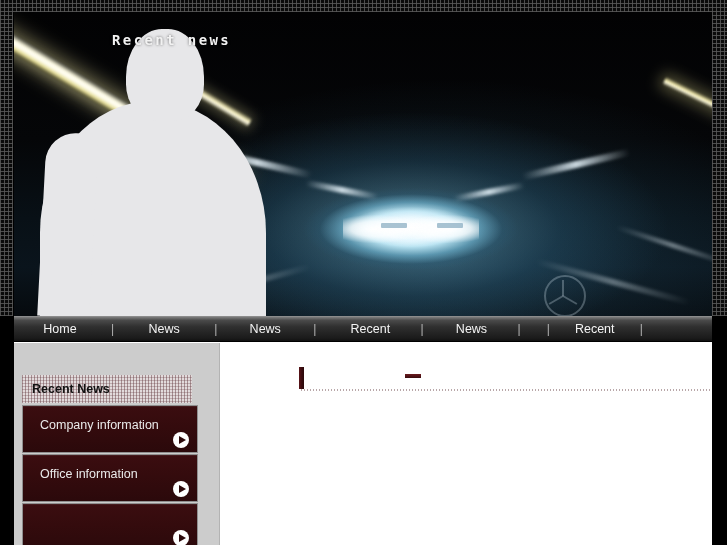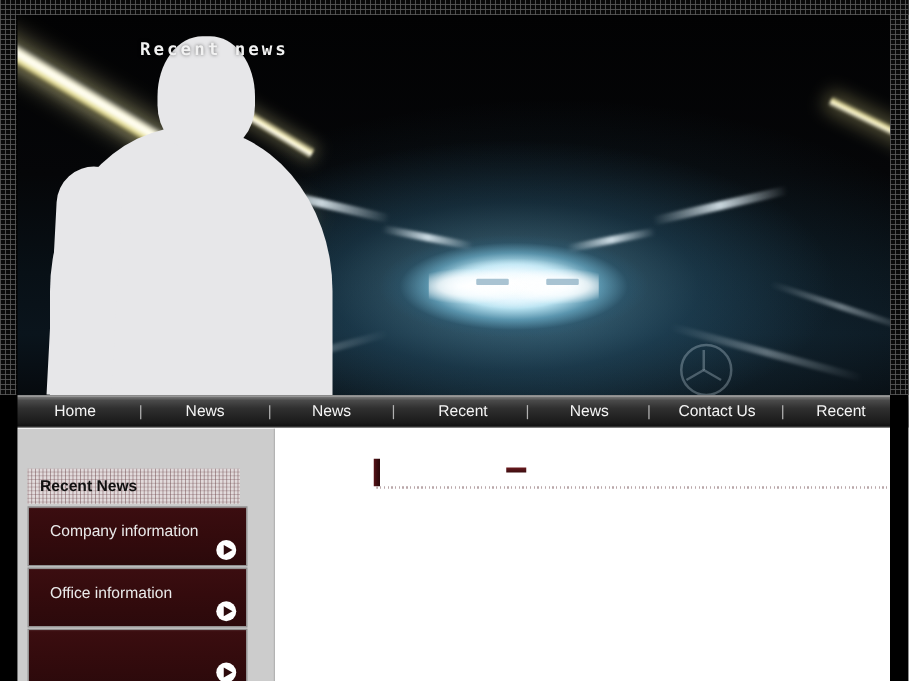--- a/index.html
+++ b/index.html
@@ -401,21 +401,20 @@
     <span class="nav-sep">|</span>
     <span class="nav-spacer" style="width:22px"></span>
     <a class="nav-item" style="width:64px" href="#">Recent</a>
     <span class="nav-spacer" style="width:18px"></span>
     <span class="nav-sep">|</span>
     <span class="nav-spacer" style="width:22px"></span>
     <a class="nav-item" style="width:52px" href="#">News</a>
     <span class="nav-spacer" style="width:20px"></span>
     <span class="nav-sep">|</span>
     <span class="nav-spacer" style="width:14px"></span>
-    <a class="nav-item" style="width:78px" href="#">Contact Us</a>
     <span class="nav-spacer" style="width:12px"></span>
     <span class="nav-sep">|</span>
     <span class="nav-spacer" style="width:22px"></span>
     <a class="nav-item" style="width:46px" href="#">Recent</a>
     <span class="nav-spacer" style="width:22px"></span>
     <span class="nav-sep">|</span>
   </nav>
 
   <div class="body-wrap">
 

